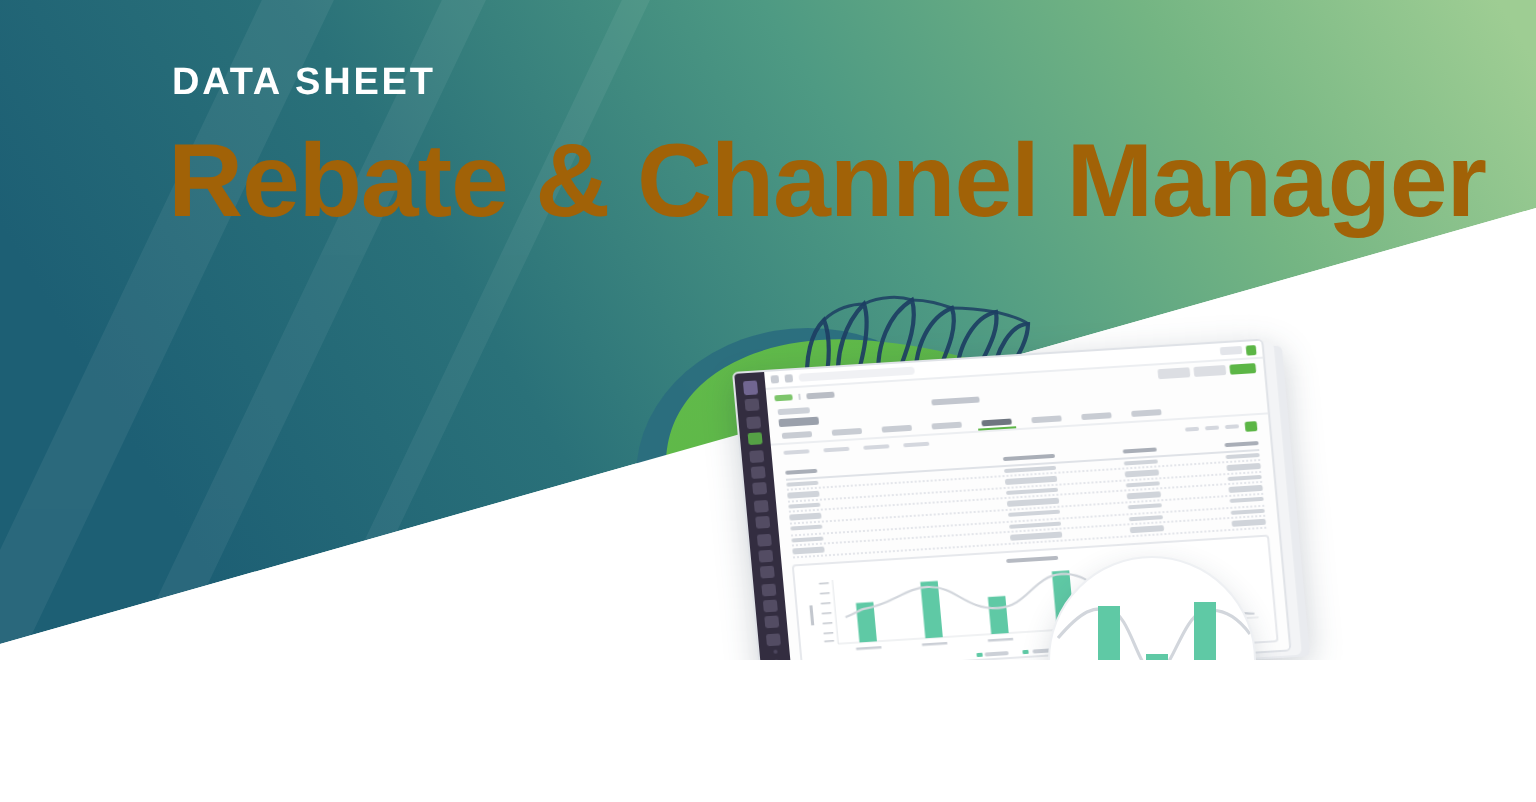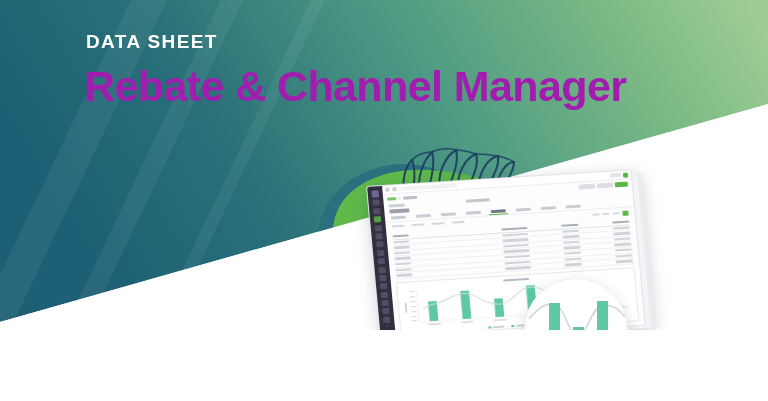--- a/index.html
+++ b/index.html
@@ -15,21 +15,21 @@
   .bg-svg { position:absolute; inset:0; width:768px; height:401px; }
 
   
   .eyebrow {
     position:absolute; left:86px; top:32px;
     font-size:19px; font-weight:bold; color:#ffffff;
     letter-spacing:1.4px; line-height:1;
   }
   .headline {
     position:absolute; left:84px; top:62px;
-    font-size:43px; font-weight:bold; color:#a21caf;
+    font-size:52px; font-weight:bold; color:#a16207;
     letter-spacing:-0.6px; line-height:1.15; white-space:nowrap;
   }
 
   
   #mock {
     position:absolute; left:366px; top:186px;
     width:268px; height:160px;
     transform: rotate(-5.2deg) skewY(1.6deg);
     transform-origin: left top;
     filter: drop-shadow(0 4px 8px rgba(30,50,70,.22));

